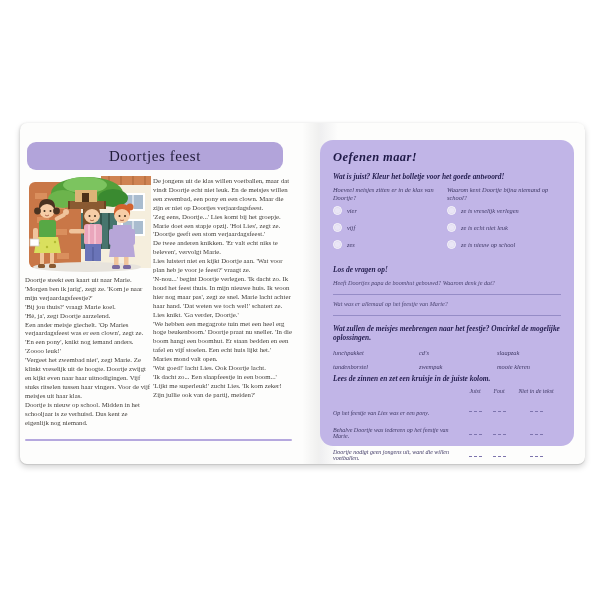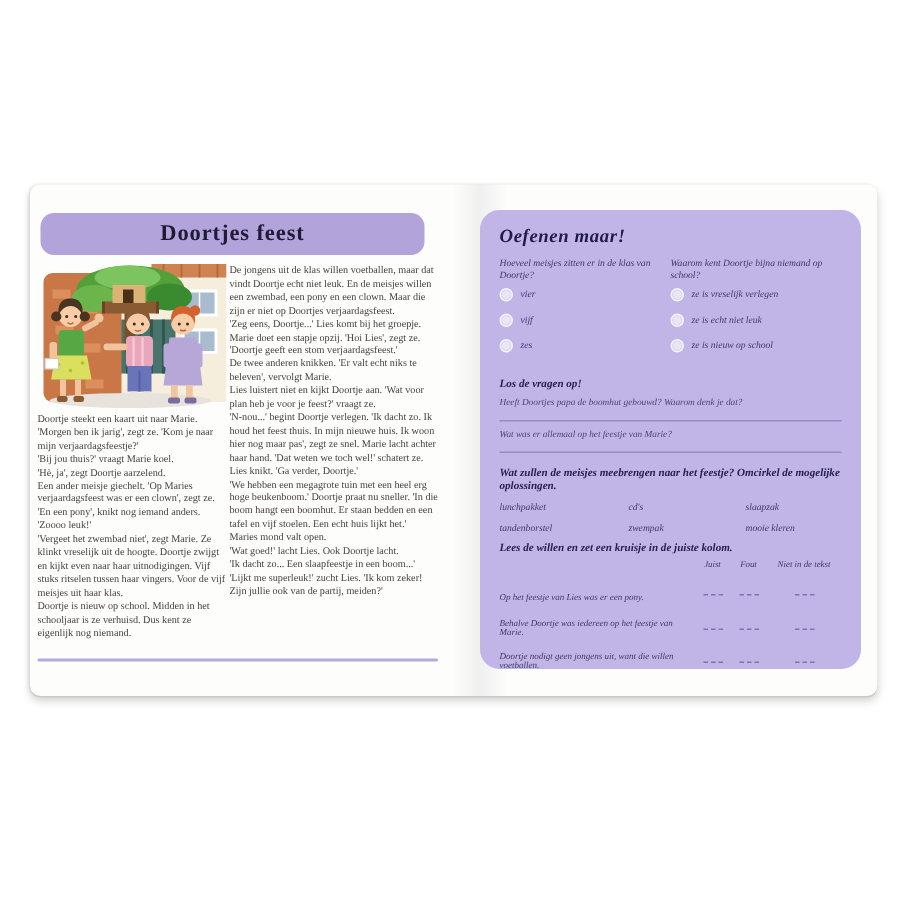--- a/index.html
+++ b/index.html
@@ -5,21 +5,21 @@
   html,body{margin:0;padding:0;}
   body{width:600px;height:600px;background:#ffffff;position:relative;overflow:hidden;
        font-family:"Liberation Serif", serif;}
   .book{position:absolute;left:20px;top:123px;width:565px;height:341px;background:#fdfdfc;
         border-radius:7px;box-shadow:0 1px 0 #c9c9c9, 0 3px 6px rgba(0,0,0,.18), -1px 0 2px rgba(0,0,0,.08);}
   .spine{position:absolute;left:282px;top:0;width:36px;height:100%;
          background:linear-gradient(to right, rgba(0,0,0,0) 0%, rgba(0,0,0,.05) 45%, rgba(120,120,140,.10) 52%, rgba(0,0,0,0) 100%);}
   
   .banner{position:absolute;left:7px;top:19px;width:256px;height:28px;background:#b2a4da;
           border-radius:9px;display:flex;align-items:center;justify-content:center;}
-  .banner h1{margin:0;font-size:15px;font-weight:bold;color:#1f1a38;letter-spacing:.6px;}
+  .banner h1{margin:0;font-size:15px;font-weight:normal;color:#1f1a38;letter-spacing:.6px;}
   .illus{position:absolute;left:5px;top:50px;width:126px;height:100px;}
   .storycol{position:absolute;color:#45413d;font-size:6.8px;line-height:8.9px;text-align:left;}
   .storycol p{margin:0;}
   .col-a{left:5px;top:153px;width:127px;}
   .col-b{left:133px;top:54px;width:139px;}
   .pagerule{position:absolute;left:5px;top:316px;width:267px;height:2px;background:#b5a8de;border-radius:1px;}
   
   .panel{position:absolute;left:300px;top:17px;width:254px;height:306px;background:#c1b5e7;
          border-radius:13px;padding:10px 13px;box-sizing:border-box;color:#3e3864;font-style:italic;}
   .panel .ex-title{margin:0 0 7px 0;font-size:12.5px;font-weight:bold;color:#1f1a48;letter-spacing:.4px;}
@@ -182,20 +182,21 @@
       <p>'Ik dacht zo... Een slaapfeestje in een boom...'</p>
       <p>'Lijkt me superleuk!' zucht Lies. 'Ik kom zeker! Zijn jullie ook van de partij, meiden?'</p>
     </div>
 
     <div class="pagerule"></div>
   </div>
 
   <div class="panel">
     <h2 class="ex-title">Oefenen maar!</h2>
 
+    <p class="qbold">Wat is juist? Kleur het bolletje voor het goede antwoord!</p>
     <div class="twocol">
       <div class="qcol">
         <p class="qtext">Hoeveel meisjes zitten er in de klas van Doortje?</p>
         <div class="opt">
           <span class="radio"></span>
           <span class="optlabel">vier</span>
         </div>
         <div class="opt">
           <span class="radio"></span>
           <span class="optlabel">vijf</span>
@@ -236,21 +237,21 @@
         <span class="word">lunchpakket</span>
         <span class="word">cd's</span>
         <span class="word">slaapzak</span>
         <span class="word">tandenborstel</span>
         <span class="word">zwempak</span>
         <span class="word">mooie kleren</span>
       </div>
     </div>
 
     <div class="sect ktable">
-      <p class="qbold">Lees de willen en zet een kruisje in de juiste kolom.</p>
+      <p class="qbold">Lees de zinnen en zet een kruisje in de juiste kolom.</p>
       <div class="krow">
         <span class="kstatement"></span>
         <span class="kcell khead">Juist</span>
         <span class="kcell khead">Fout</span>
         <span class="kcell wide khead">Niet in de tekst</span>
       </div>
       <div class="krow">
         <span class="kstatement">Op het feestje van Lies was er een pony.</span>
         <span class="kcell"><span class="dash"></span></span>
         <span class="kcell"><span class="dash"></span></span>

